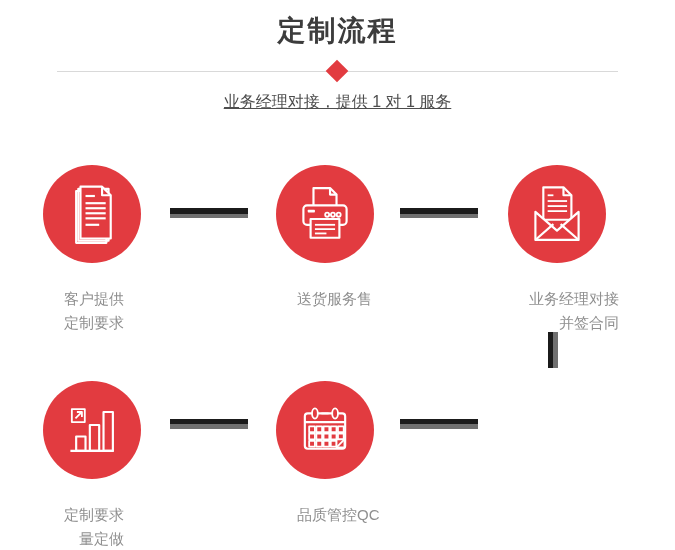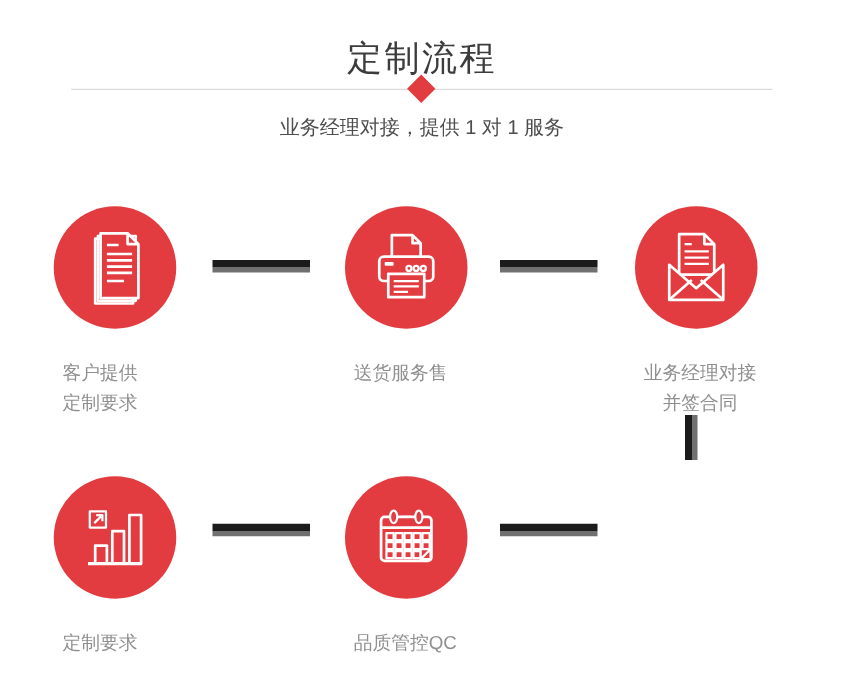--- a/index.html
+++ b/index.html
@@ -8,44 +8,44 @@
     --subtitle-gray:#4d4d4d;
     --caption-gray:#8f8f8f;
     --connector-black:#1b1b1b;
     --connector-gray:#707070;
     --divider-gray:#d9d9d9;
   }
   html,body{margin:0;padding:0;background:#fff;}
   body{font-family:"Liberation Sans",sans-serif;}
   .canvas{position:relative;width:675px;height:550px;background:#fff;overflow:hidden;}
 
-  .page-title{position:absolute;top:12px;left:0;right:0;margin:16px;text-align:center;
-    font-size:28px;font-weight:normal;color:var(--title-gray);letter-spacing:2px;}
+  .page-title{position:absolute;top:12px;left:0;right:0;margin:0;text-align:center;
+    font-size:28px;font-weight:bold;color:var(--title-gray);letter-spacing:2px;}
 
   .divider-line{position:absolute;top:71px;left:57px;right:57px;height:1px;background:var(--divider-gray);}
   .diamond{position:absolute;top:63px;left:329px;width:16px;height:16px;background:var(--accent-red);
     transform:rotate(45deg);}
 
   .subtitle{position:absolute;top:92px;left:0;right:0;margin:0;text-align:center;
-    font-size:16px;color:var(--subtitle-gray);}
+    font-size:16px;color:var(--subtitle-gray);text-decoration:underline;}
 
   .step{position:absolute;width:98px;}
   .pos1{left:43px;top:165px}  .pos2{left:276px;top:165px}  .pos3{left:508px;top:165px}
   .pos4{left:43px;top:381px}  .pos5{left:276px;top:381px}  .pos6{left:508px;top:381px}
 
   .circle{width:98px;height:98px;border-radius:50%;background:var(--accent-red);
     display:flex;align-items:center;justify-content:center;}
   .icon{width:72px;height:72px;display:block;}
   .icon .st{stroke:#fff;fill:none;stroke-width:3;stroke-linejoin:round;stroke-linecap:butt;}
   .icon .thin{stroke-width:2.5;}
   .icon .fr{fill:var(--accent-red);}
   .icon .fw{fill:#fff;stroke:none;}
 
-  .caption{position:absolute;left:7px;top:122px;width:max-content;
-    font-size:15px;line-height:24px;color:var(--caption-gray);text-align:center;}
+  .caption{position:absolute;left:21px;top:122px;width:max-content;
+    font-size:15px;line-height:24px;color:var(--caption-gray);text-align:right;}
   .caption span{display:block;}
 
   .conn{position:absolute;}
   .conn.h{width:78px;height:10px;
     background:linear-gradient(to bottom,var(--connector-black) 0 55%,var(--connector-gray) 55% 100%);}
   .conn.v{width:10px;height:36px;
     background:linear-gradient(to right,var(--connector-black) 0 55%,var(--connector-gray) 55% 100%);}
   .c1{left:170px;top:208px} .c2{left:400px;top:208px}
   .c3{left:170px;top:419px} .c4{left:400px;top:419px}
   .cv{left:548px;top:332px}
@@ -129,20 +129,21 @@
         <rect class="st" x="28" y="59" width="13" height="20"></rect>
         <rect class="st" x="47" y="43" width="13" height="36"></rect>
         <rect class="st" x="66" y="25" width="13" height="54"></rect>
         <rect class="st thin" x="22" y="21" width="18" height="18"></rect>
         <path class="st thin" d="M27,34 L35,26"></path>
         <path class="st thin" d="M29,25 H36 V32"></path>
       </svg>
     </div>
     <div class="caption">
       <span>定制要求</span>
+      <span>量定做</span>
     </div>
   </div>
 
   <div class="step pos5">
     <div class="circle">
       <svg class="icon" viewBox="0 0 100 100">
         <rect class="st" x="22" y="27" width="56" height="49" rx="4"></rect>
         <path class="st" d="M22,39 H78"></path>
         <ellipse class="st thin fr" cx="36" cy="27" rx="4" ry="7"></ellipse>
         <ellipse class="st thin fr" cx="64" cy="27" rx="4" ry="7"></ellipse>

